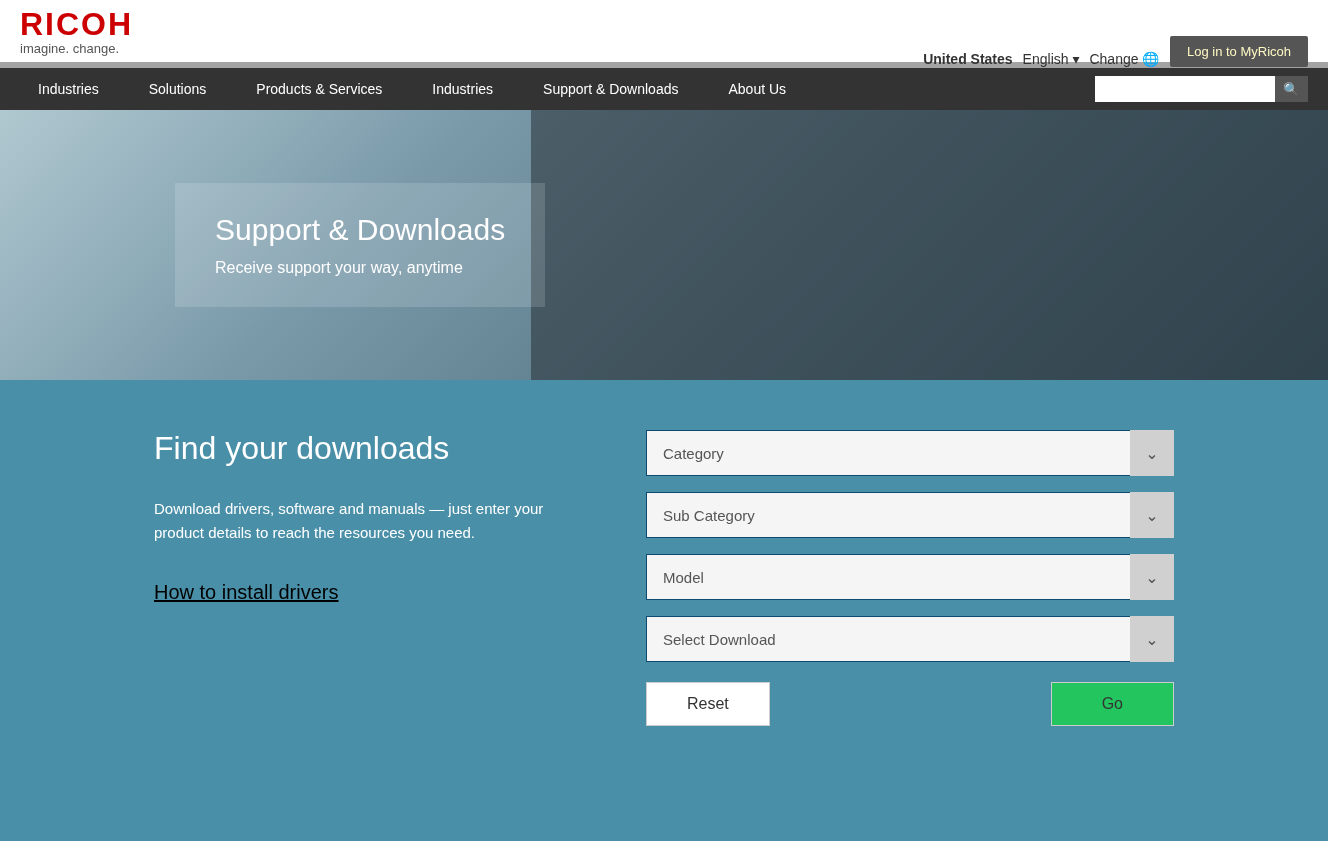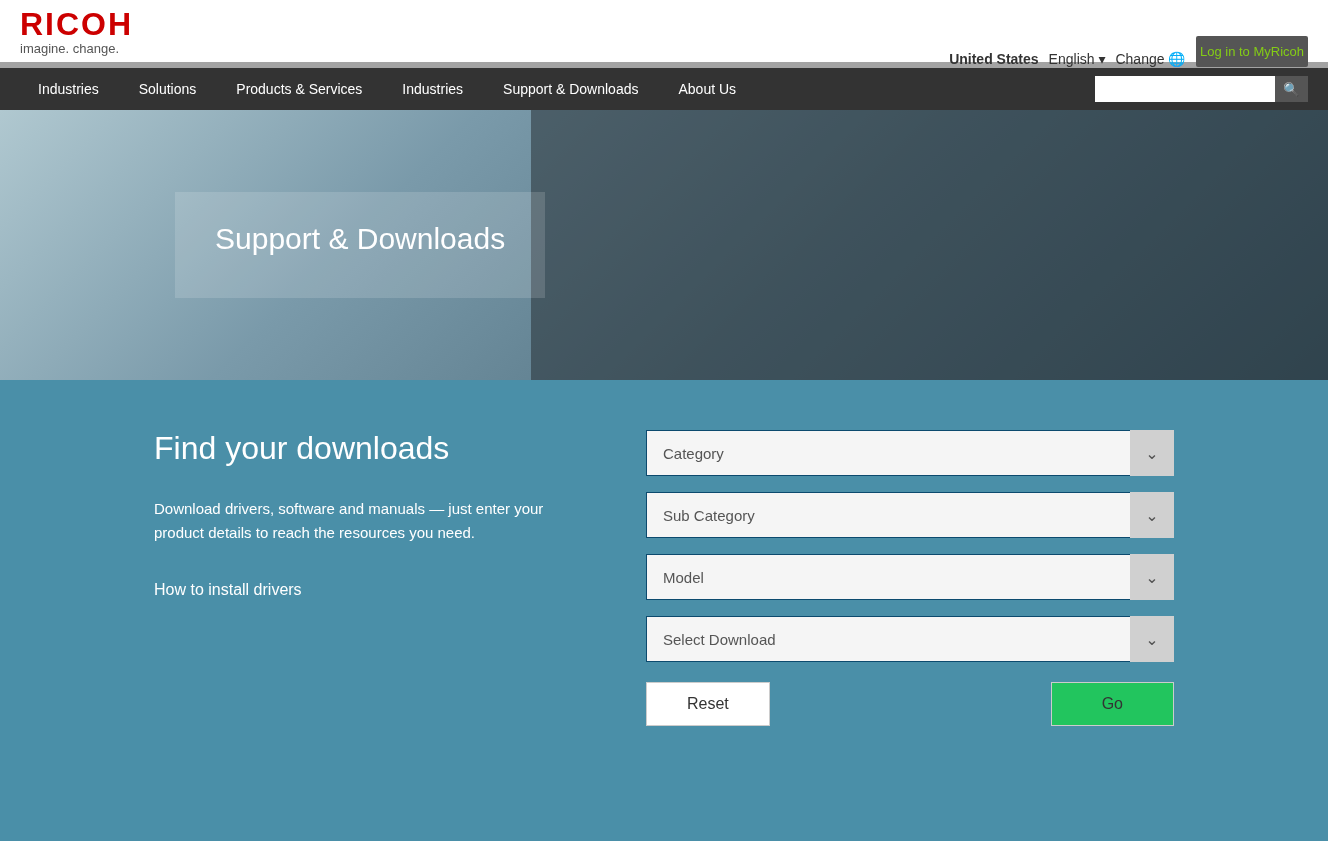--- a/index.html
+++ b/index.html
@@ -51,42 +51,42 @@
       gap: 4px;
       color: #333;
       font-size: 14px;
       cursor: pointer;
     }
     .globe-icon {
       font-size: 14px;
     }
     .login-btn {
       background: #555;
-      color: #84cc16;
+      color: #fef9c3;
       border: none;
-      padding: 8px 4px;
+      padding: 8px 17px;
       font-size: 13px;
       cursor: pointer;
       border-radius: 2px;
       margin-top: 41px;
     }
 
     
     .nav-bar {
       background: #333;
       display: flex;
       align-items: center;
       padding: 0 20px;
       height: 42px;
     }
     .nav-items {
       display: flex;
       align-items: center;
       flex: 1;
-      gap: 4px;
+      gap: 14px;
     }
     .nav-item {
       color: #fff;
       font-size: 14px;
       padding: 0 18px;
       height: 42px;
       display: flex;
       align-items: center;
       cursor: pointer;
       white-space: nowrap;
@@ -181,22 +181,23 @@
       font-size: 32px;
       font-weight: normal;
       margin-bottom: 30px;
     }
     .main-desc {
       font-size: 15px;
       line-height: 1.6;
       margin-bottom: 36px;
     }
     .main-link {
-      color: #ffffff;
-      font-size: 16px;
+      color: #000000;
+      font-size: 20px;
+      text-decoration: underline;
       cursor: pointer;
     }
     .main-right {
       flex: 1;
       display: flex;
       flex-direction: column;
       gap: 16px;
     }
     .dropdown-wrapper {
       position: relative;
@@ -285,20 +286,21 @@
       <span>🔍</span>
     </button>
   </div>
 </nav>
 
 <div class="hero">
   <div class="hero-people"></div>
   <div class="hero-overlay"></div>
   <div class="hero-text-box">
     <h1 class="hero-title">Support &amp; Downloads</h1>
+    <p class="hero-subtitle">Receive support your way, anytime</p>
   </div>
 </div>
 
 <div class="main-section">
   <div class="main-inner">
     <div class="main-left">
       <h2 class="main-title">Find your downloads</h2>
       <p class="main-desc">Download drivers, software and manuals — just enter your product details to reach the resources you need.</p>
       <a class="main-link">How to install drivers</a>
     </div>

